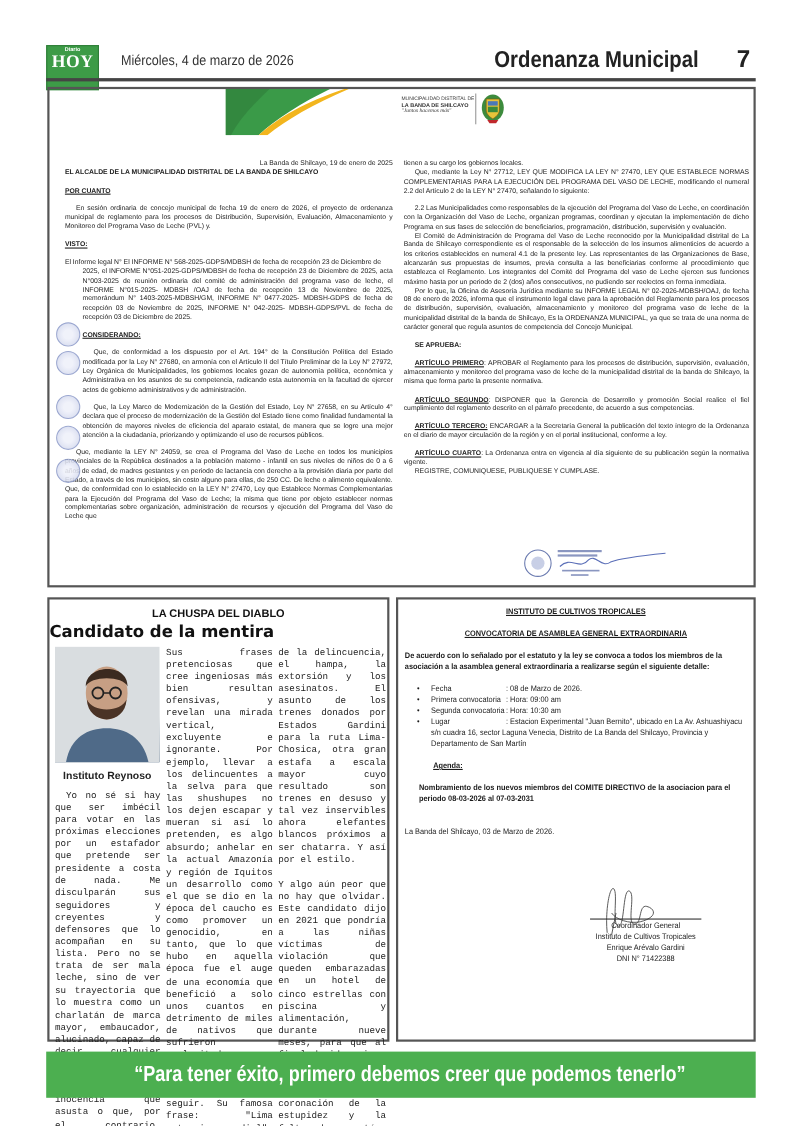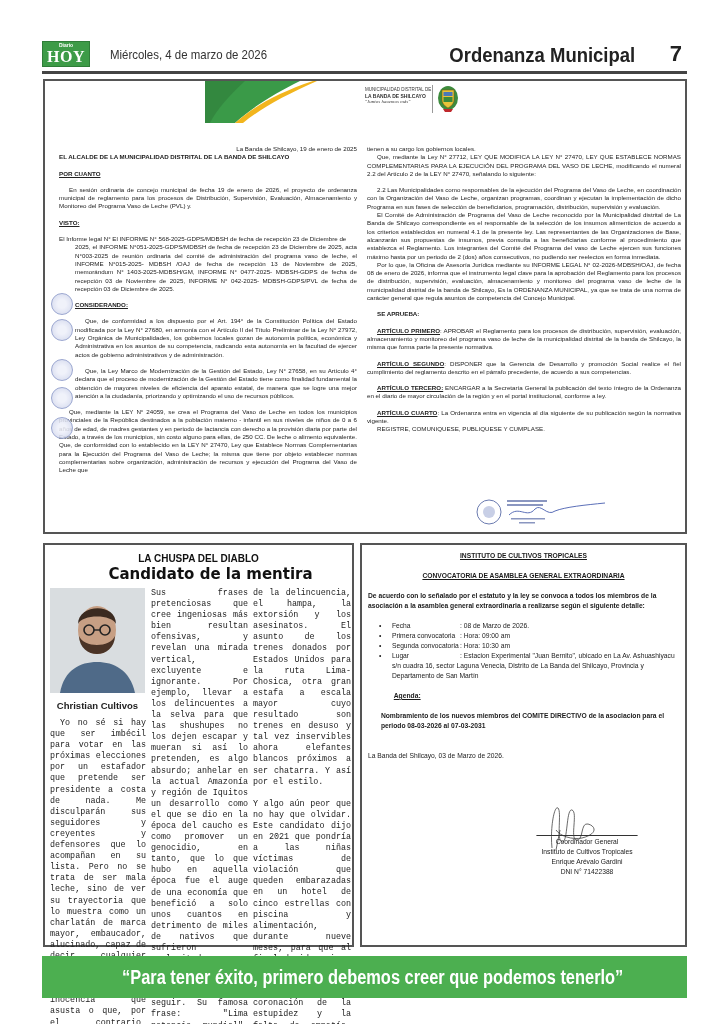--- a/index.html
+++ b/index.html
@@ -1,21 +1,21 @@
 <!DOCTYPE html>
 <html><head>
 <meta charset="utf-8">
 <style>
   * { box-sizing: border-box; margin: 0; padding: 0; }
   html, body { width: 723px; height: 1024px; background: #ffffff; overflow: hidden; }
   body { font-family: "Liberation Sans", sans-serif; color: #1a1a1a; position: relative; }
 
   
   .masthead { position: absolute; left: 42px; top: 41px; width: 645px; height: 32px; }
-  .logo { position: absolute; left: 0; top: 0; width: 48px; height: 26px; background: #3d9b47; color: #fff; text-align: center; border: 1px solid #2f7d38; }
+  .logo { position: absolute; left: 0; top: 0; width: 48px; height: 41px; background: #3d9b47; color: #fff; text-align: center; border: 1px solid #2f7d38; }
   .logo .small { font-size: 5px; font-weight: bold; line-height: 7px; display: block; }
   .logo .big { font-family: "Liberation Serif", serif; font-size: 16px; font-weight: bold; line-height: 16px; display: block; letter-spacing: 0.5px; }
   .date { position: absolute; left: 68px; top: 6px; font-size: 13px; color: #333; transform: scaleX(0.88); transform-origin: left; }
   .section-title { position: absolute; right: 52px; top: 2px; font-size: 21px; font-weight: bold; color: #222; transform: scaleX(0.88); transform-origin: right; }
   .page-num { position: absolute; right: 5px; top: 0; font-size: 22px; font-weight: bold; color: #222; }
   .rule { position: absolute; left: 42px; top: 71px; width: 645px; height: 3px; background: #444; }
 
   
   .ord-box { position: absolute; left: 43px; top: 79px; width: 644px; height: 455px; border: 2px solid #555; }
   .ord-banner { position: absolute; left: 0; top: 0; width: 100%; height: 40px; }
@@ -41,21 +41,21 @@
   .bold { font-weight: bold; }
   .place-date { text-align: right; }
   .indented { padding-left: 16px; }
 
   .seal { position: absolute; width: 22px; height: 22px; border-radius: 50%; border: 1px solid #8a98c8; background: radial-gradient(circle, #eef0fa 30%, #d8ddf0 70%); opacity: 0.85; }
   .sig-stamp { position: absolute; left: 430px; top: 418px; width: 140px; height: 30px; }
 
   
   .art-box { position: absolute; left: 43px; top: 543px; width: 311px; height: 404px; border: 2px solid #555; }
   .kicker { position: absolute; left: 0; top: 8px; width: 100%; text-align: center; font-size: 10px; font-weight: bold; color: #111; }
-  .headline { position: absolute; left: 12px; top: 20px; width: 100%; text-align: center; font-size: 15px; font-weight: bold; color: #111; font-family: "DejaVu Sans", sans-serif; }
+  .headline { position: absolute; left: 0; top: 20px; width: 100%; text-align: left; font-size: 15px; font-weight: bold; color: #111; font-family: "DejaVu Sans", sans-serif; }
   .photo { position: absolute; left: 5px; top: 43px; width: 95px; height: 105px; background: linear-gradient(180deg, #dfe3e6 0%, #cfd5d9 60%, #5a6f86 100%); overflow: hidden; }
   .author { position: absolute; left: 5px; top: 155px; width: 95px; text-align: center; font-size: 9.5px; font-weight: bold; color: #222; }
   .art-col { position: absolute; font-size: 8.4px; line-height: 11.1px; color: #222; text-align: justify; font-family: Liberation Mono, monospace; }
   .art-col.c1 { left: 5px; top: 173px; width: 96px; }
   .art-col.c2 { left: 106px; top: 43px; width: 97px; }
   .art-col.c3 { left: 208px; top: 43px; width: 98px; }
   .art-col p { margin: 0; }
   .art-col .sp { height: 11px; }
 
   
@@ -185,31 +185,31 @@
       <rect width="95" height="105" fill="#d9dde0"></rect>
       <path d="M10,105 C14,82 30,74 47,74 C64,74 80,82 85,105 Z" fill="#4f6a88"></path>
       <ellipse cx="47" cy="42" rx="19" ry="24" fill="#c79f84"></ellipse>
       <path d="M28,36 C28,16 66,14 66,36 C62,26 32,26 28,36 Z" fill="#3b2a20"></path>
       <path d="M29,48 C30,72 64,72 65,48 C60,60 34,60 29,48 Z" fill="#4a3326"></path>
       <circle cx="39" cy="42" r="5" fill="none" stroke="#222" stroke-width="1.6"></circle>
       <circle cx="55" cy="42" r="5" fill="none" stroke="#222" stroke-width="1.6"></circle>
       <line x1="44" y1="42" x2="50" y2="42" stroke="#222" stroke-width="1.4"></line>
     </svg>
   </div>
-  <div class="author">Christian Cultivos</div>
+  <div class="author">Instituto Reynoso</div>
   <div class="art-col c1">
     <p class="ind">Yo no sé si hay que ser imbécil para votar en las próximas elecciones por un estafador que pretende ser presidente a costa de nada. Me disculparán sus seguidores y creyentes y defensores que lo acompañan en su lista. Pero no se trata de ser mala leche, sino de ver su trayectoria que lo muestra como un charlatán de marca mayor, embaucador, alucinado, capaz de decir cualquier tontería y prometer lo increíble con una seriedad o inocencia que asusta o que, por el contrario, asquea. Más una caricatura de sí mismo.</p>
   </div>
   <div class="art-col c2">
     <p>Sus frases pretenciosas que cree ingeniosas más bien resultan ofensivas, y revelan una mirada vertical, excluyente e ignorante. Por ejemplo, llevar a los delincuentes a la selva para que las shushupes no los dejen escapar y mueran si así lo pretenden, es algo absurdo; anhelar en la actual Amazonía y región de Iquitos un desarrollo como el que se dio en la época del caucho es como promover un genocidio, en tanto, que lo que hubo en aquella época fue el auge de una economía que benefició a solo unos cuantos en detrimento de miles de nativos que sufrieron esclavitud y muerte.</p>
     <div class="sp"></div>
     <p>La lista puede seguir. Su famosa frase: "Lima potencia mundial", ha sido pura cháchara, porque en su gestión mamarracha como alcalde de Lima, no ha hecho nada por la ciudad y hoy tenemos una Lima a su suerte, ultraviolenta y a merced</p>
   </div>
   <div class="art-col c3">
-    <p>de la delincuencia, el hampa, la extorsión y los asesinatos. El asunto de los trenes donados por Estados Unidos para la ruta Lima-Chosica, otra gran estafa a escala mayor cuyo resultado son trenes en desuso y tal vez inservibles ahora elefantes blancos próximos a ser chatarra. Y así por el estilo.</p>
+    <p>de la delincuencia, el hampa, la extorsión y los asesinatos. El asunto de los trenes donados por Estados Gardini para la ruta Lima-Chosica, otra gran estafa a escala mayor cuyo resultado son trenes en desuso y tal vez inservibles ahora elefantes blancos próximos a ser chatarra. Y así por el estilo.</p>
     <div class="sp"></div>
     <p>Y algo aún peor que no hay que olvidar. Este candidato dijo en 2021 que pondría a las niñas víctimas de violación que queden embarazadas en un hotel de cinco estrellas con piscina y alimentación, durante nueve meses, para que al final decidan si se quedan con el bebé o lo dan en adopción. La coronación de la estupidez y la falta de empatía, pero sobre todo la forma cómo piensa este personaje y la forma cómo pretende hacer política. Estamos ante un mitómano con sueños de grandeza, acaso como Fitzcarrald, pero absolutamente lesivo para el destino del país si llega a la presidencia. Ojo.</p>
   </div>
 </div>
 
 <div class="notice-box">
   <div class="notice-inner">
     <p class="n-title">INSTITUTO DE CULTIVOS TROPICALES</p>
     <div class="n-gap"></div>
     <p class="n-title">CONVOCATORIA DE ASAMBLEA GENERAL EXTRAORDINARIA</p>

